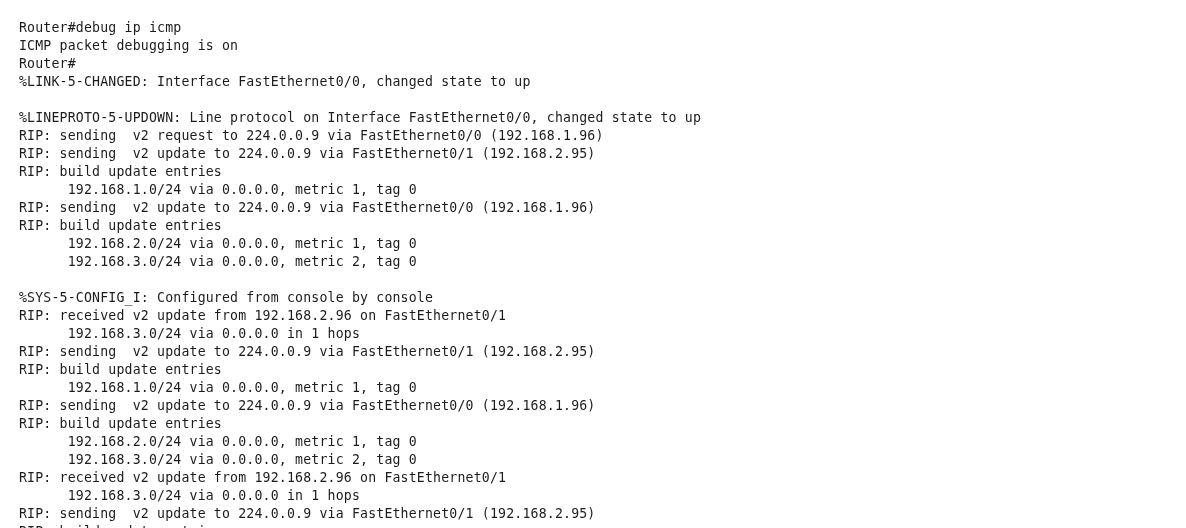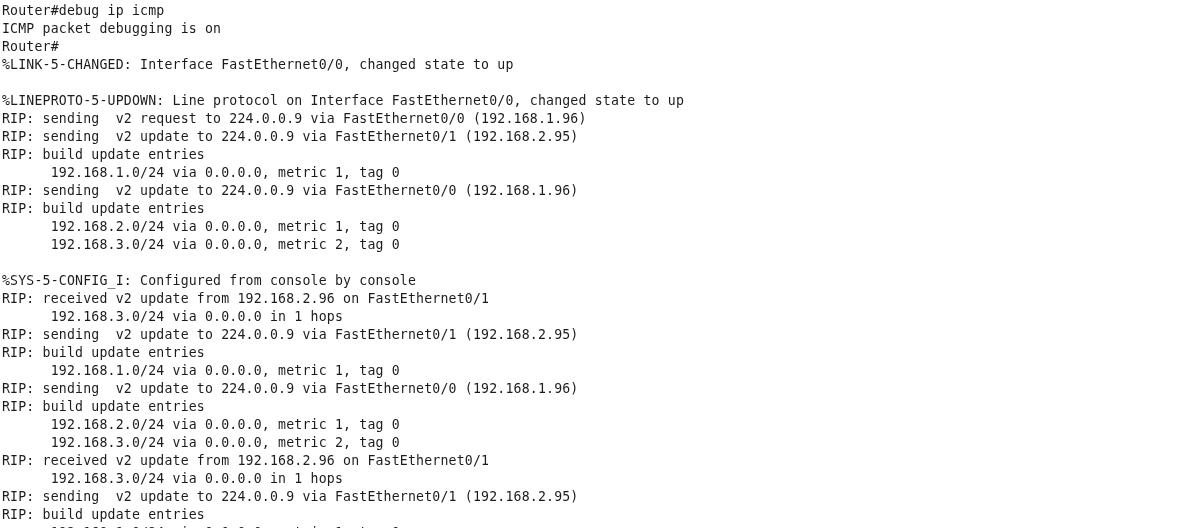--- a/index.html
+++ b/index.html
@@ -11,21 +11,21 @@
     width: 1186px;
     height: 528px;
     overflow: hidden;
     font-family: "DejaVu Sans Mono", "Liberation Mono", monospace;
   }
   #terminal {
     width: 1186px;
     height: 528px;
     background: #ffffff;
     color: #1a1a1a;
-    padding: 0;
+    padding: 17px;
     box-sizing: border-box;
     overflow: hidden;
     position: relative;
   }
   #console-output {
     margin: 0;
     padding: 2px 0 0 2px;
     font-family: "DejaVu Sans Mono", "Liberation Mono", monospace;
     font-size: 13.2px;
     line-height: 18px;

